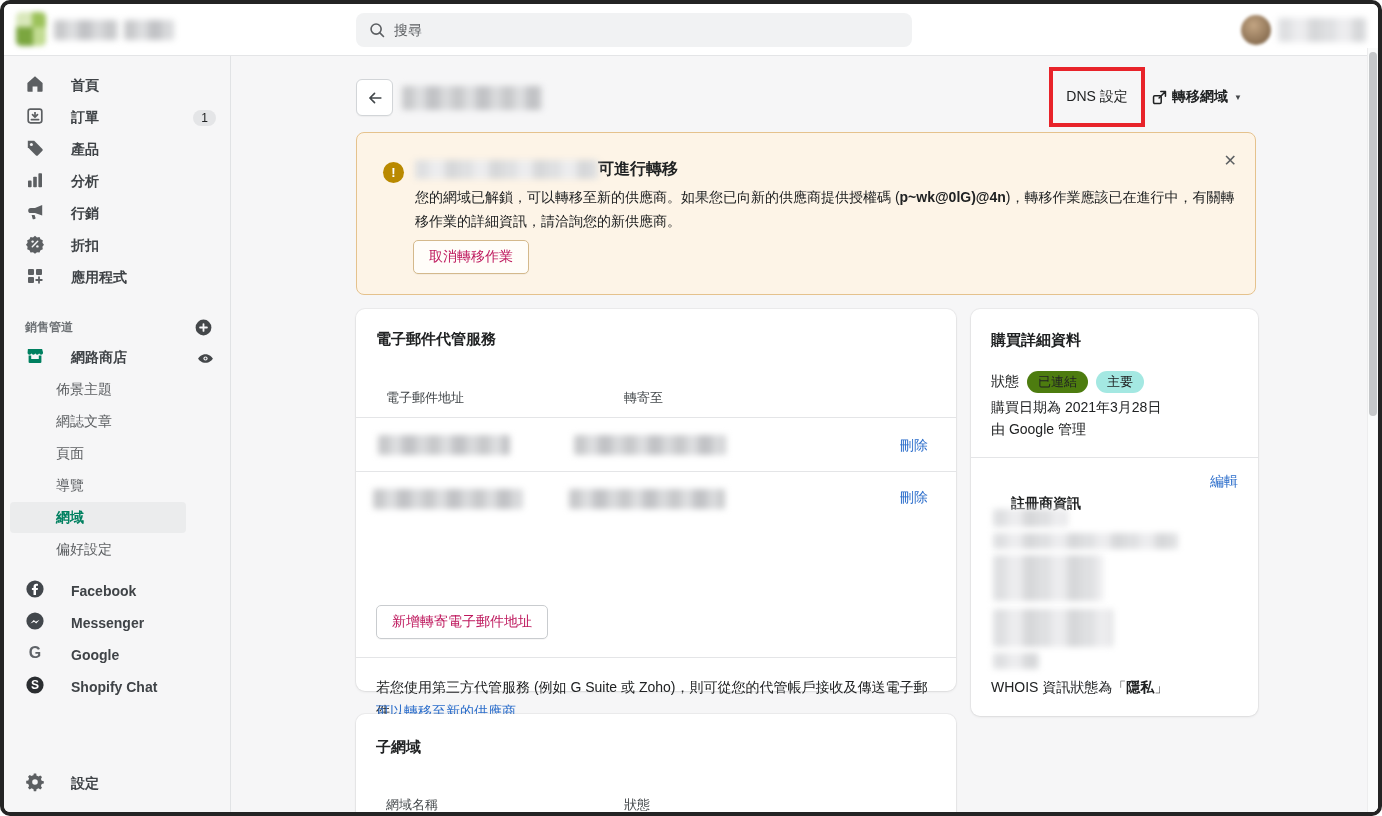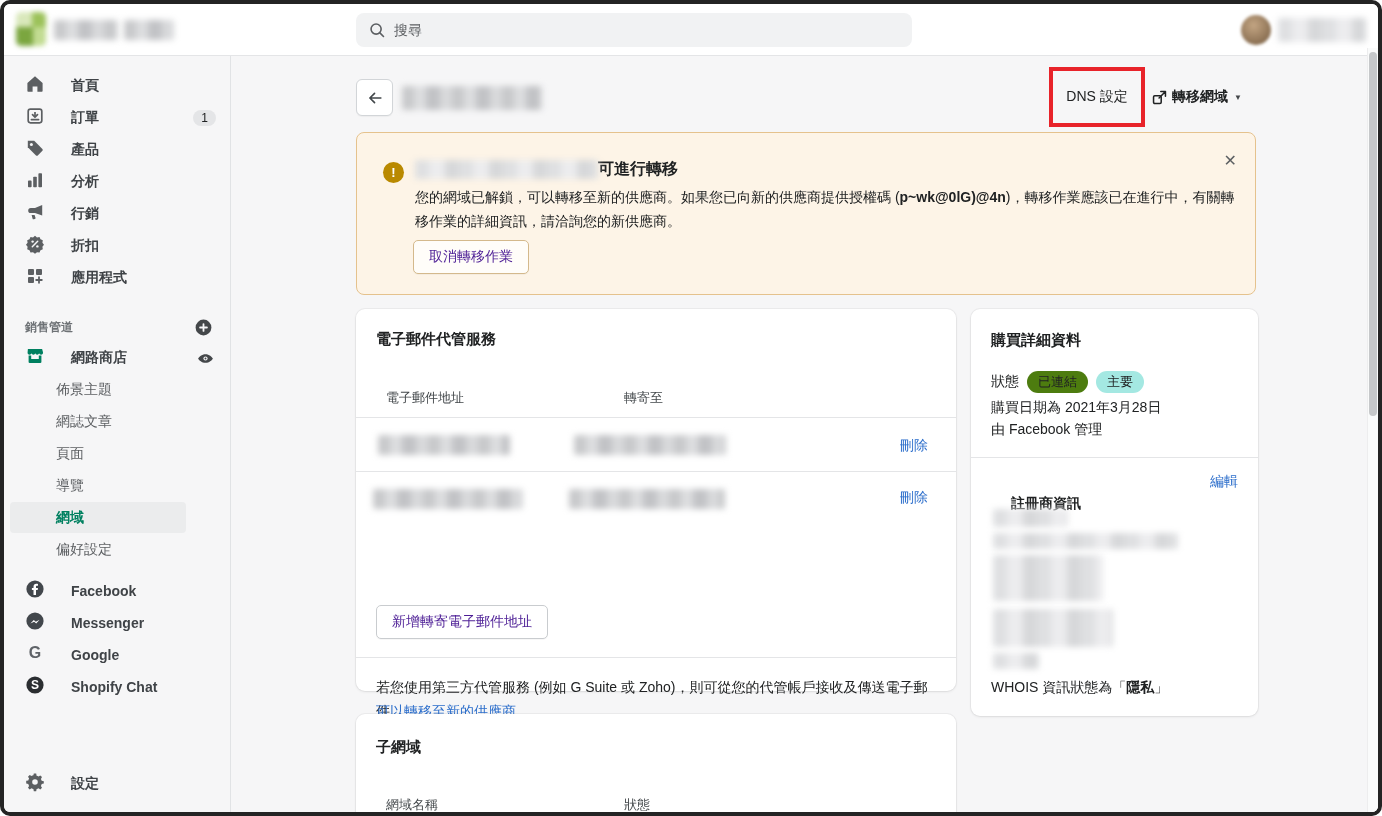--- a/index.html
+++ b/index.html
@@ -48,21 +48,21 @@
 
   
   .banner { position:absolute; left:125px; top:76px; width:900px; height:163px; background:#fdf4e7; border:1px solid #e5c28d; border-radius:8px; }
   .warn-circle { position:absolute; left:26px; top:29px; width:21px; height:21px; border-radius:50%; background:#b98900; color:#fff; font-size:13px; font-weight:bold; display:flex; align-items:center; justify-content:center; }
   .banner-title-row { position:absolute; left:58px; top:26px; display:flex; align-items:center; }
   .banner-domain-blur { width:183px; height:19px; }
   .banner-title { font-size:16px; font-weight:700; color:#202223; }
   .banner-close { position:absolute; right:18px; top:20px; font-size:16px; color:#5c5f62; cursor:pointer; line-height:1; }
   .banner-body { position:absolute; left:58px; top:52px; width:828px; font-size:14px; color:#202223; line-height:24px; }
   .banner-body b { font-weight:700; }
-  .btn { display:inline-flex; align-items:center; justify-content:center; background:#fff; border:1px solid #c9cccf; border-radius:5px; font-size:14px; color:#4c1d95; padding:7px 15px; cursor:pointer; box-shadow:0 1px 0 rgba(0,0,0,.03); }
+  .btn { display:inline-flex; align-items:center; justify-content:center; background:#fff; border:1px solid #c9cccf; border-radius:5px; font-size:14px; color:#be185d; padding:7px 15px; cursor:pointer; box-shadow:0 1px 0 rgba(0,0,0,.03); }
   .banner-cancel { position:absolute; left:56px; top:107px; background:#fffdf9; border-color:#d4b98c; }
 
   
   .card { position:absolute; background:#fff; border-radius:9px; box-shadow:0 0 0 1px rgba(0,0,0,.04), 0 1px 3px rgba(0,0,0,.08); }
   .card-title { font-size:15px; font-weight:700; color:#202223; }
 
   .email-card { left:125px; top:253px; width:600px; height:382px;text-decoration:underline; }
   .email-card .card-title { position:absolute; left:20px; top:21px; }
   .tbl-head { position:absolute; font-size:13px; color:#42474a; }
   .divider { position:absolute; left:0; right:0; height:1px; background:#e4e5e7; }
@@ -312,21 +312,21 @@
     </div>
 
     <div class="card purchase-card">
       <div class="card-title">購買詳細資料</div>
       <div class="status-row">
         <span class="status-lbl">狀態</span>
         <span class="badge green">已連結</span>
         <span class="badge teal">主要</span>
       </div>
       <div class="p-line" style="top:90px">購買日期為 2021年3月28日</div>
-      <div class="p-line" style="top:112px">由 Facebook 管理</div>
+      <div class="p-line" style="top:112px">由 Google 管理</div>
       <div class="divider" style="top:148px"></div>
       <div class="registrar-row">
         <span class="card-title" style="font-size:14px">註冊商資訊</span>
         <span class="edit-link">編輯</span>
       </div>
       <div class="redact light" style="position:absolute; left:22px; top:200px; width:75px; height:18px"></div>
       <div class="redact light" style="position:absolute; left:22px; top:224px; width:185px; height:16px"></div>
       <div class="redact light" style="position:absolute; left:22px; top:246px; width:110px; height:46px"></div>
       <div class="redact light" style="position:absolute; left:22px; top:300px; width:120px; height:38px"></div>
       <div class="redact light" style="position:absolute; left:22px; top:344px; width:46px; height:16px"></div>

